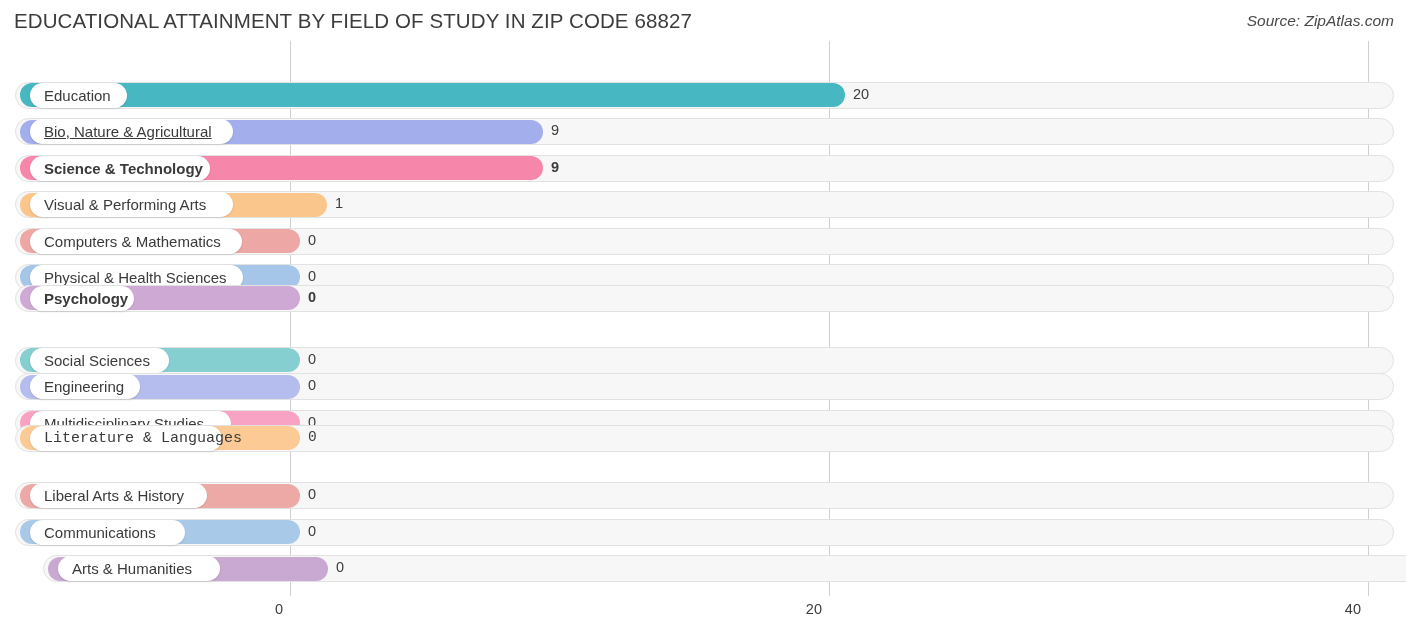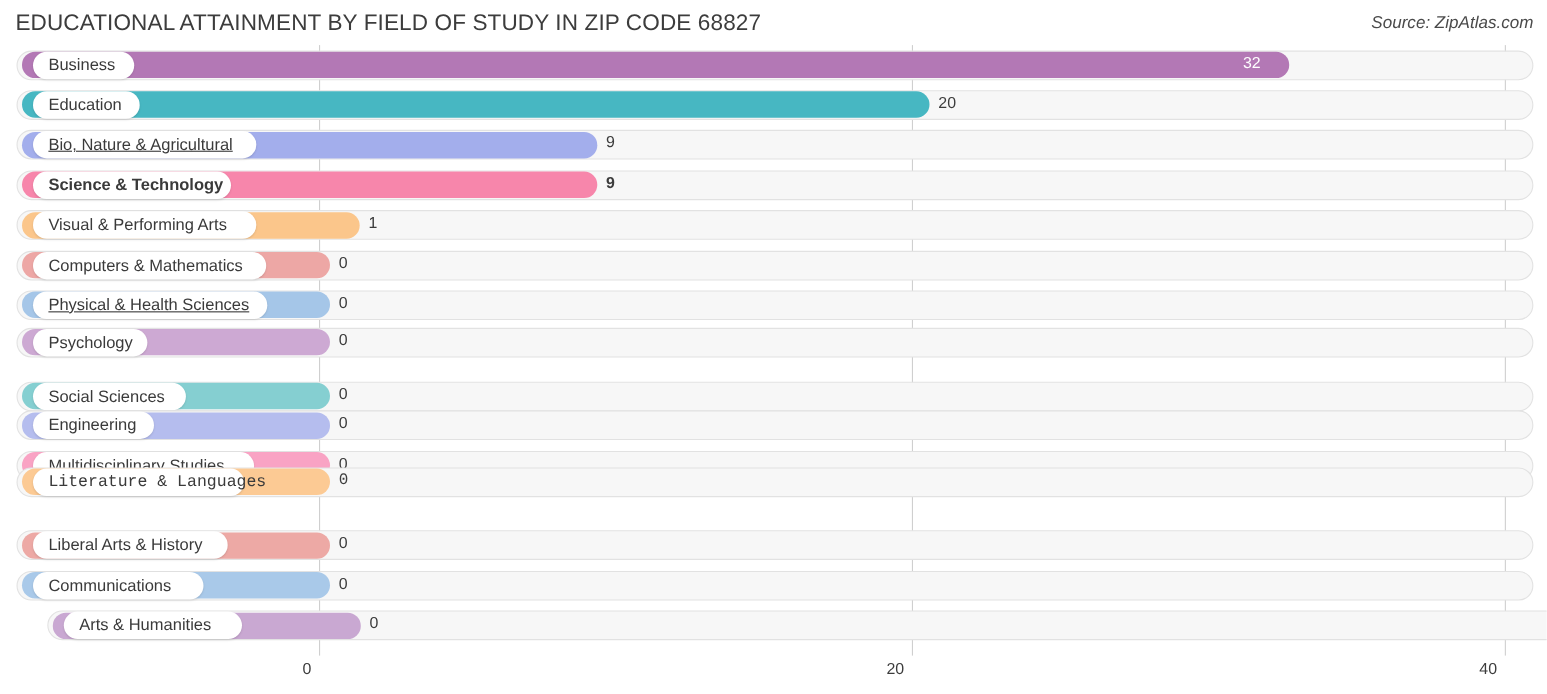--- a/index.html
+++ b/index.html
@@ -143,28 +143,20 @@
 
 <div class="header">
   <div class="page-title">EDUCATIONAL ATTAINMENT BY FIELD OF STUDY IN ZIP CODE 68827</div>
   <div class="source">Source: ZipAtlas.com</div>
 </div>
 
 <div class="plot" id="plot">
   <div class="gridline g0"></div>
   <div class="gridline g20"></div>
   <div class="gridline g40"></div>
-<div class="row" style="top: 0px;">
-      <div class="track"></div>
-      <div class="bar" style="width: 1152px; background: rgb(179, 120, 181);"></div>
-      <div class="pill" style="width: 92px;">
-        <span class="pill-label">Business</span>
-      </div>
-      <div class="value inside" style="left: 1130px;">32</div>
-    </div>
     <div class="row" style="top: 36.4px;">
       <div class="track"></div>
       <div class="bar" style="width: 825px; background: rgb(71, 183, 194);"></div>
       <div class="pill" style="width: 97px;">
         <span class="pill-label">Education</span>
       </div>
       <div class="value" style="left: 853px;">20</div>
     </div>
     <div class="row" style="top: 72.8px;">
       <div class="track"></div>
@@ -194,26 +186,26 @@
       <div class="track"></div>
       <div class="bar" style="width: 280px; background: rgb(237, 167, 165);"></div>
       <div class="pill" style="width: 212px;">
         <span class="pill-label">Computers &amp; Mathematics</span>
       </div>
       <div class="value" style="left: 308px;">0</div>
     </div>
     <div class="row" style="top: 218.4px;">
       <div class="track"></div>
       <div class="bar" style="width: 280px; background: rgb(165, 198, 232);"></div>
-      <div class="pill" style="width: 213px; text-decoration: underline;">
+      <div class="pill" style="width: 213px;">
         <span class="pill-label">Physical &amp; Health Sciences</span>
       </div>
       <div class="value" style="left: 308px;">0</div>
     </div>
-    <div class="row" style="top: 252px;">
+    <div class="row" style="top: 239px; font-weight: bold;">
       <div class="track"></div>
       <div class="bar" style="width: 280px; background: rgb(205, 169, 211);"></div>
       <div class="pill" style="width: 104px;">
         <span class="pill-label">Psychology</span>
       </div>
       <div class="value" style="left: 308px;">0</div>
     </div>
     <div class="row" style="top: 301px;">
       <div class="track"></div>
       <div class="bar" style="width: 280px; background: rgb(133, 207, 209);"></div>

